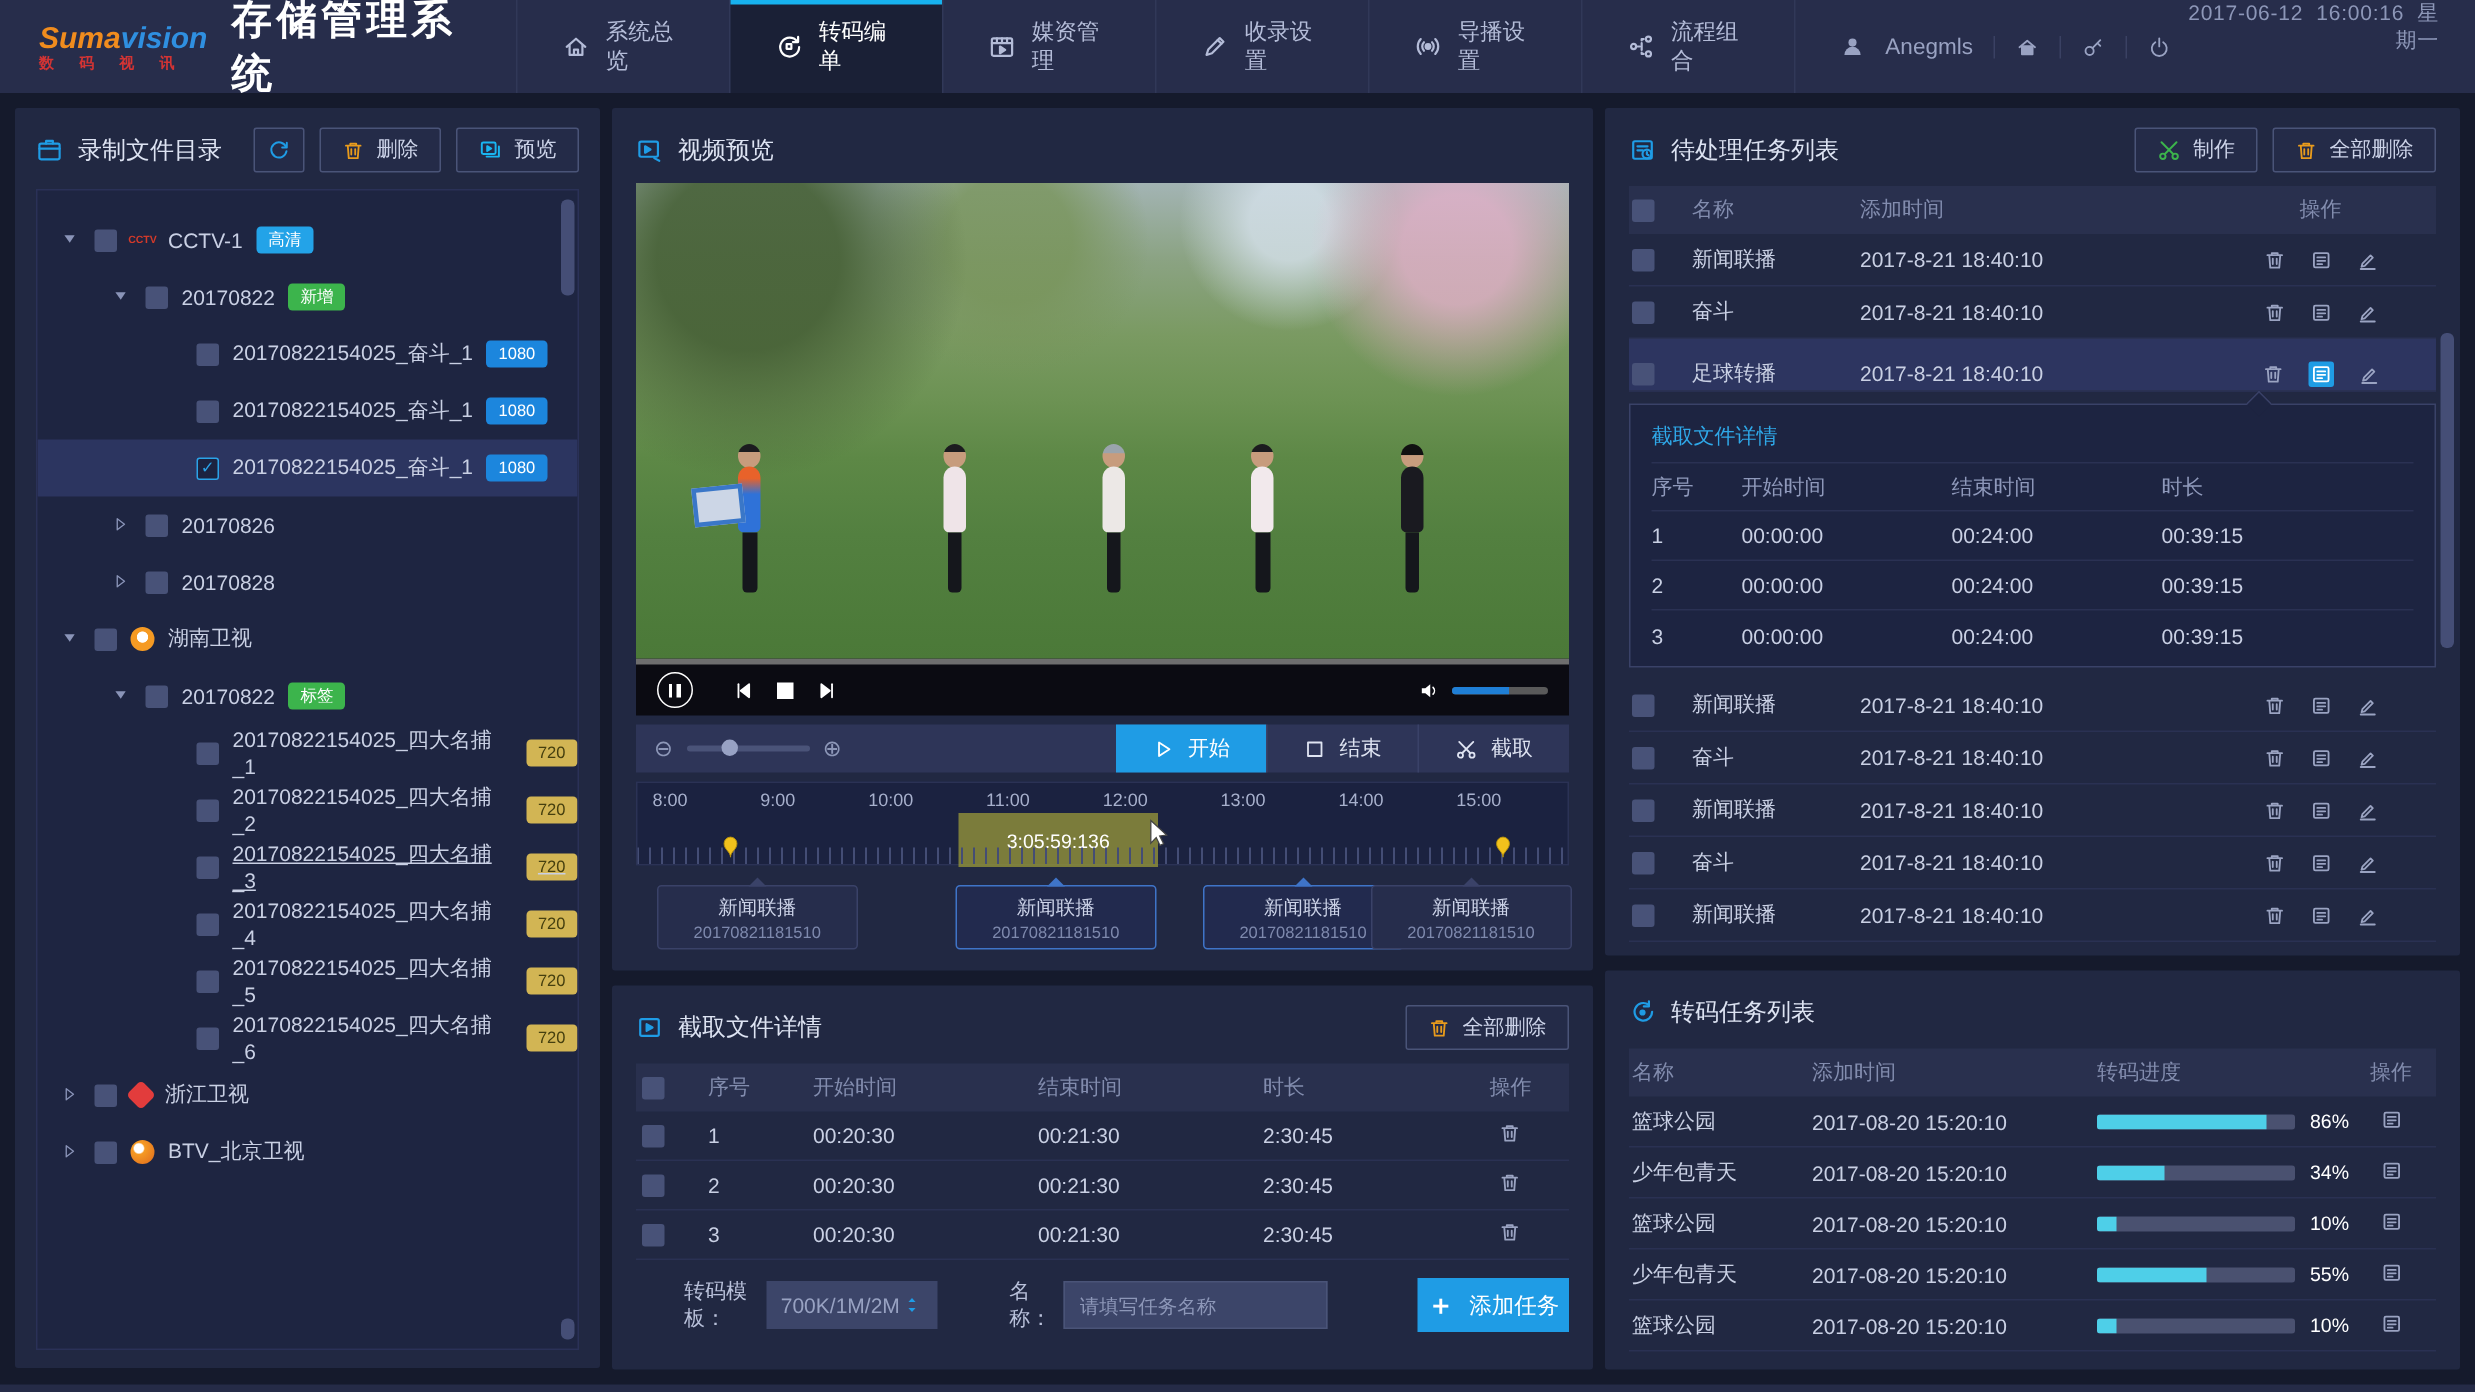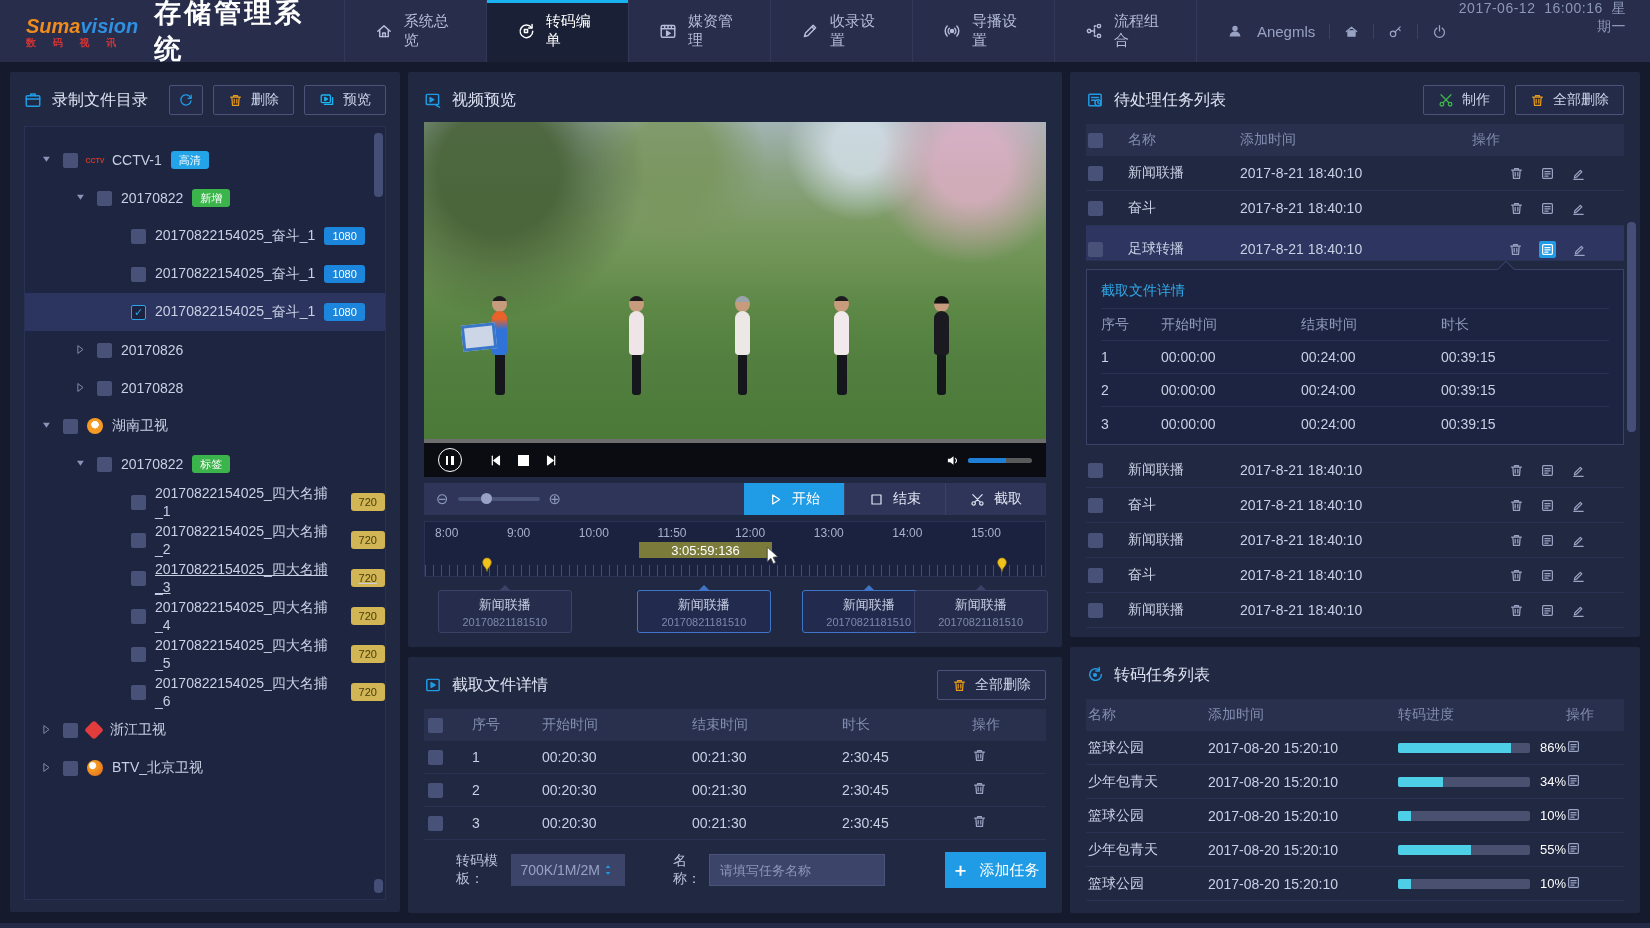--- a/index.html
+++ b/index.html
@@ -80,35 +80,35 @@
 .vol-fill{height:100%;background:#1f7fd6}
 .tool-row{height:32px;background:#2e3558;display:flex;align-items:center;flex:none}
 .zoomer{display:flex;align-items:center;gap:9px;padding:0 12px;color:#8d97b8;font-size:15px}
 .z-track{width:82px;height:4px;background:#4a5378;border-radius:2px;position:relative}
 .z-thumb{position:absolute;left:28%;top:-4px;width:11px;height:11px;border-radius:50%;background:#98a2c4}
 .tool-actions{margin-left:auto;display:flex;height:100%}
 .tool-btn{display:flex;align-items:center;gap:9px;padding:0 24px;font-size:14px;color:#dfe4f2;border-left:1px solid #3a4268;cursor:pointer}
 .tool-btn.primary{background:#1f9ce5;color:#fff;border:none}
 .timeline{position:relative;height:56px;background:#1b2240;border:1px solid #2b3255;flex:none}
 .tl-labels{display:flex;justify-content:space-between;padding:4px 44px 0 10px;color:#a7b0cc;font-size:12px}
-.tl-sel{position:absolute;top:20px;height:16px;background:rgba(148,148,58,.8);display:flex;align-items:center;justify-content:center;font-size:13px;color:#fff;cursor:grab}
+.tl-sel{position:absolute;top:20px;height:36px;background:rgba(148,148,58,.8);display:flex;align-items:center;justify-content:center;font-size:13px;color:#fff;cursor:grab}
 .tl-cursor{position:absolute;top:24px;pointer-events:none}
 .tl-ruler{position:absolute;left:0;right:0;bottom:0;height:11px;background:repeating-linear-gradient(90deg,#444d75 0 1px,transparent 1px 8px)}
 .pin{position:absolute;bottom:1px;transform:translateX(-50%);cursor:pointer}
 .clips{position:relative;height:52px;flex:none}
 .clip{position:absolute;top:7px;transform:translateX(-50%);width:134px;text-align:center;background:#262d4c;border:1px solid #3a4268;border-radius:3px;padding:5px 4px 4px;cursor:pointer}
 .clip.hl{border-color:#3f74c8;background:#222a4e}
 .clip .caret{position:absolute;top:-6px;left:50%;margin-left:-6px;border:6px solid transparent;border-top:none;border-bottom:6px solid #3a4268}
 .clip.hl .caret{border-bottom-color:#3f74c8}
 .clip-name{font-size:13px;color:#ccd3e8}
 .clip-id{font-size:11px;color:#7e89ad;margin-top:2px}
 
 .thead{display:grid;align-items:center;height:32px;background:#29304e;color:#828cae;font-size:14px}
 .trow{display:grid;align-items:center;border-bottom:1px solid #2a3153;color:#c9d0e4;font-size:14px}
-.cell-c{}
+.cell-c{text-align:center}
 .ic-gray{color:#9aa3c2;cursor:pointer}
 
 .cap-panel{flex:1;padding:12px 16px;display:flex;flex-direction:column}
 .cap-grid{grid-template-columns:44px 70px 150px 150px 130px 1fr;padding:0 4px}
 .cap-panel .trow{height:33px}
 .form-row{display:flex;align-items:center;margin-top:12px;padding-left:32px}
 .form-label{color:#b9c1da;margin-right:8px}
 .select{width:162px;height:32px;background:#3c4569;display:flex;align-items:center;padding:0 10px;color:#98a2c2;cursor:pointer}
 .select .icon{margin-left:auto;color:#1f9ce5}
 .text-input{width:176px;height:32px;background:#3c4569;border:1px solid #4a5478;color:#e6eaf6;padding:0 10px;font-size:13px;outline:none}
@@ -524,21 +524,21 @@
               </span>
               <span>截取</span>
             </div>
         </div>
       </div>
       <div class="timeline">
         <div class="tl-labels" id="tl-labels">
             <span>8:00</span>
             <span>9:00</span>
             <span>10:00</span>
-            <span>11:50</span>
+            <span>11:00</span>
             <span>12:00</span>
             <span>13:00</span>
             <span>14:00</span>
             <span>15:00</span>
           </div>
         <div class="tl-sel" id="tl-sel" style="left: 34.5%; width: 21.5%;">
             <span>3:05:59:136</span>
           </div>
         <div class="tl-cursor" id="tl-cursor" style="left: 55%;"><svg width="13" height="19" viewBox="0 0 12 18">
               <path d="M1 1l10 9.2-4.4.5 2.5 4.9-2.3 1.1-2.4-5L1 15.2z" fill="#fff" stroke="#444" stroke-width=".8"></path>

